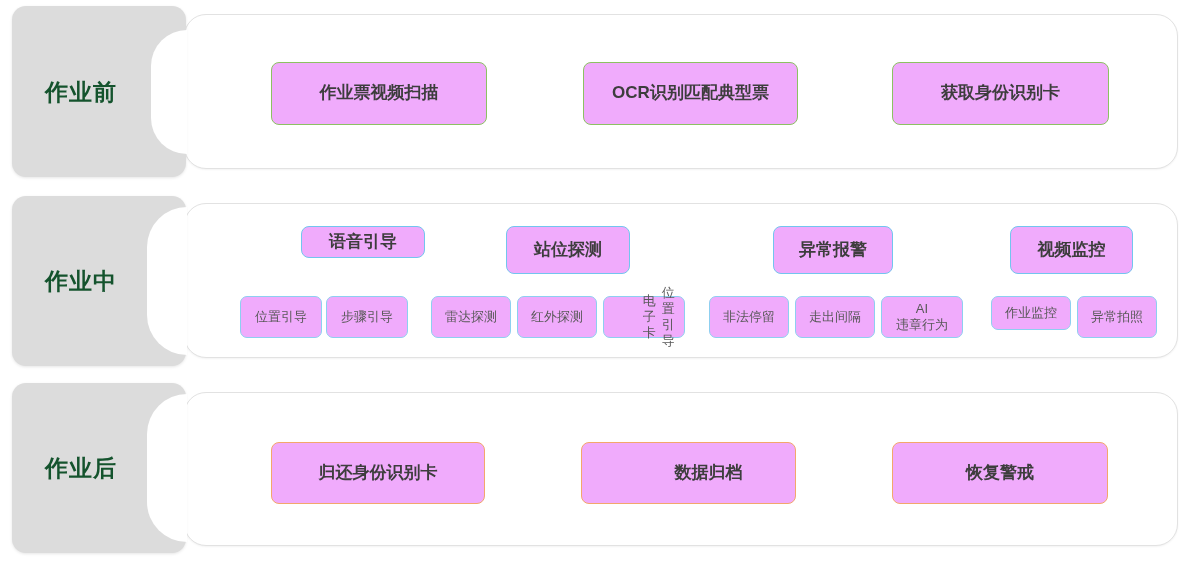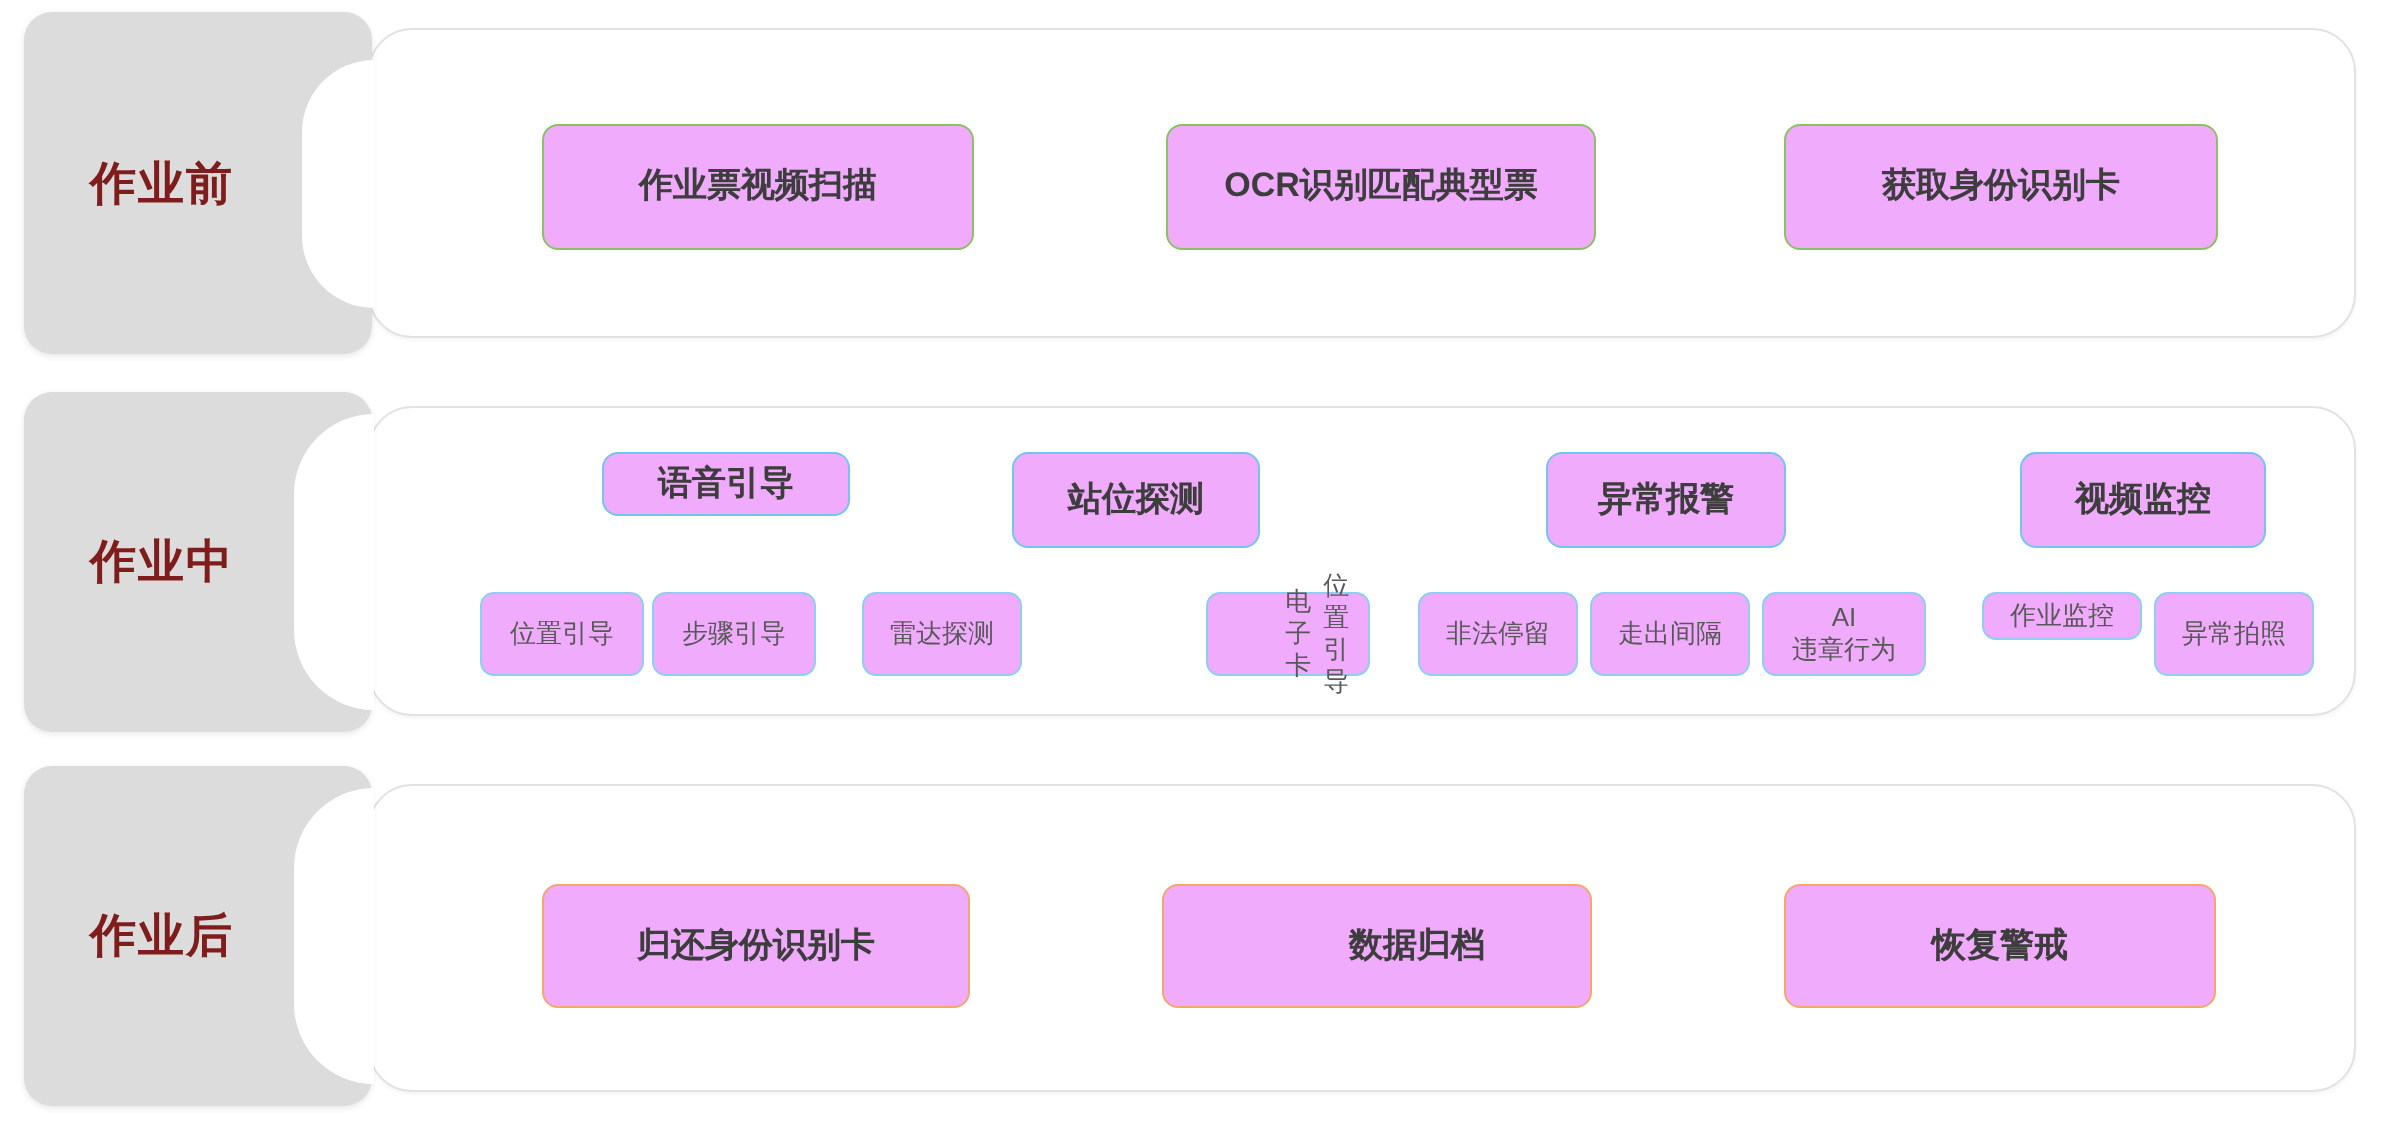--- a/index.html
+++ b/index.html
@@ -59,21 +59,21 @@
   .tab-notch.r1 { height: 124px; width: 36px; border-radius: 62px 0 0 62px; }
   .tab-label {
     position: absolute;
     left: 0;
     top: 50%;
     transform: translateY(-50%);
     width: 138px;
     text-align: center;
     font-size: 23px;
     font-weight: bold;
-    color: #7f1d1d;
+    color: #14532d;
     letter-spacing: 1px;
   }
 
   
   .node {
     position: absolute;
     box-sizing: border-box;
     background: #f0abfc;
     display: flex;
     align-items: center;
@@ -151,37 +151,40 @@
     <div class="node sub" style="left:240px;top:106px;width:82px;height:42px;">
       <span>位置引导</span>
     </div>
     <div class="node sub" style="left:326px;top:106px;width:82px;height:42px;">
       <span>步骤引导</span>
     </div>
 
     <div class="node sub" style="left:431px;top:106px;width:80px;height:42px;">
       <span>雷达探测</span>
     </div>
+    <div class="node sub" style="left:517px;top:106px;width:80px;height:42px;">
+      <span>红外探测</span>
+    </div>
     <div class="node sub" style="left:603px;top:106px;width:82px;height:42px;flex-direction:row;padding-left:37px;">
       <span class="two-line">电子卡</span>
       <span class="two-line">位置引导</span>
     </div>
 
     <div class="node sub" style="left:709px;top:106px;width:80px;height:42px;">
       <span>非法停留</span>
     </div>
     <div class="node sub" style="left:795px;top:106px;width:80px;height:42px;">
       <span>走出间隔</span>
     </div>
     <div class="node sub" style="left:881px;top:106px;width:82px;height:42px;flex-direction:column;">
       <span class="two-line">AI</span>
       <span class="two-line">违章行为</span>
     </div>
 
-    <div class="node sub" style="left:991px;top:106px;width:80px;height:24px;">
+    <div class="node sub" style="left:991px;top:106px;width:80px;height:34px;">
       <span>作业监控</span>
     </div>
     <div class="node sub" style="left:1077px;top:106px;width:80px;height:42px;">
       <span>异常拍照</span>
     </div>
   </div>
 
   <div class="phase-row" style="top:377px;height:195px;">
     <div class="panel" style="top:15px;height:154px;"></div>
 

